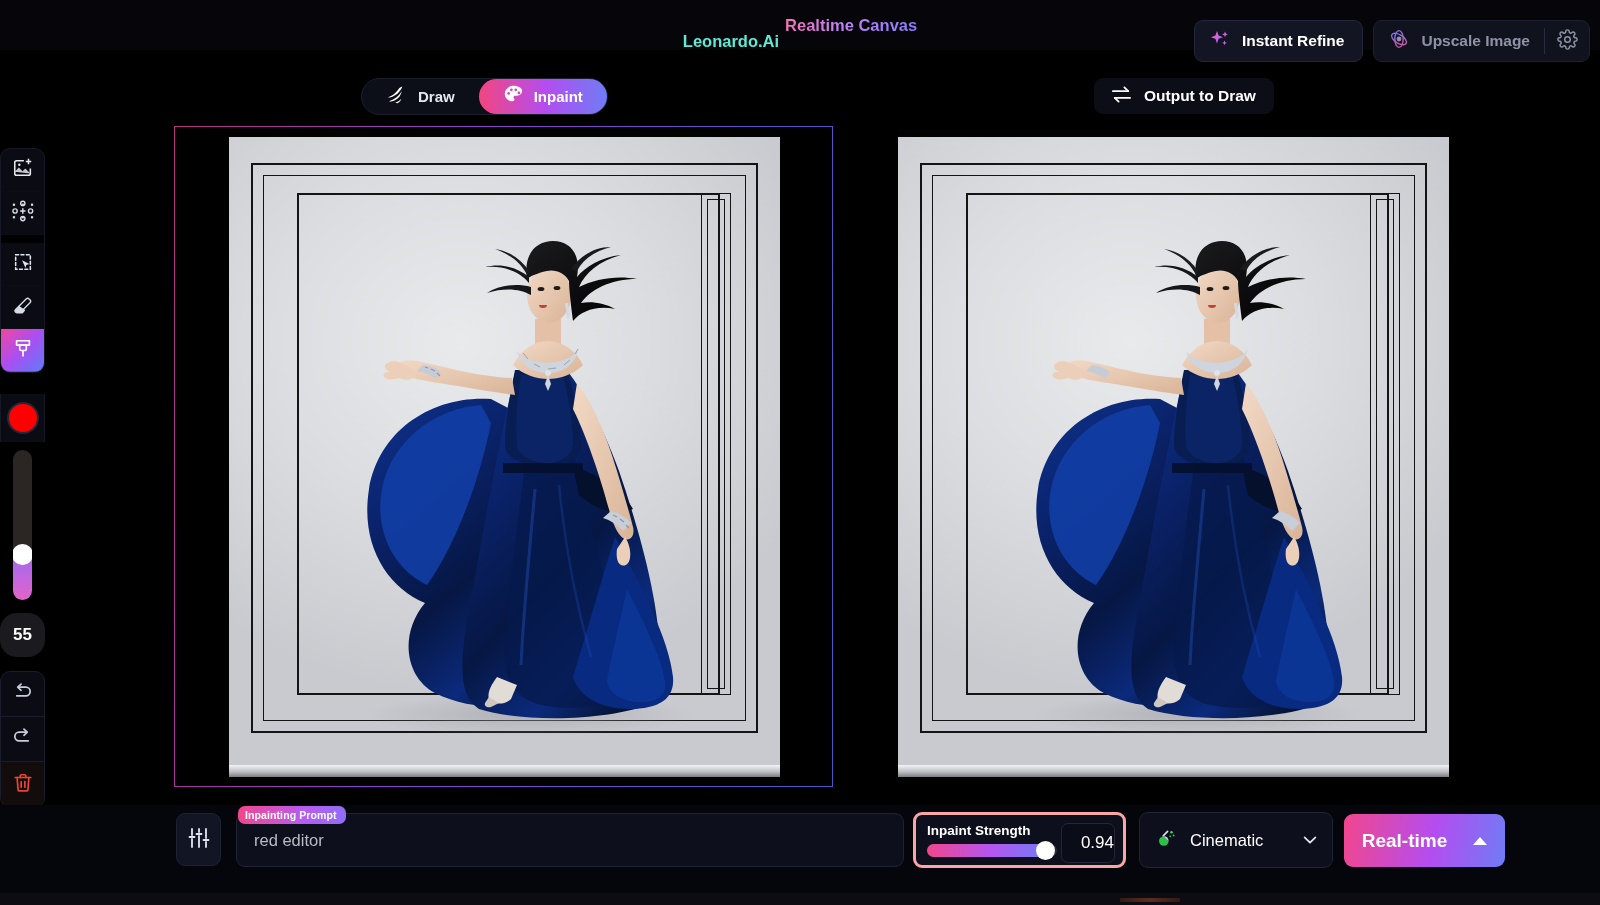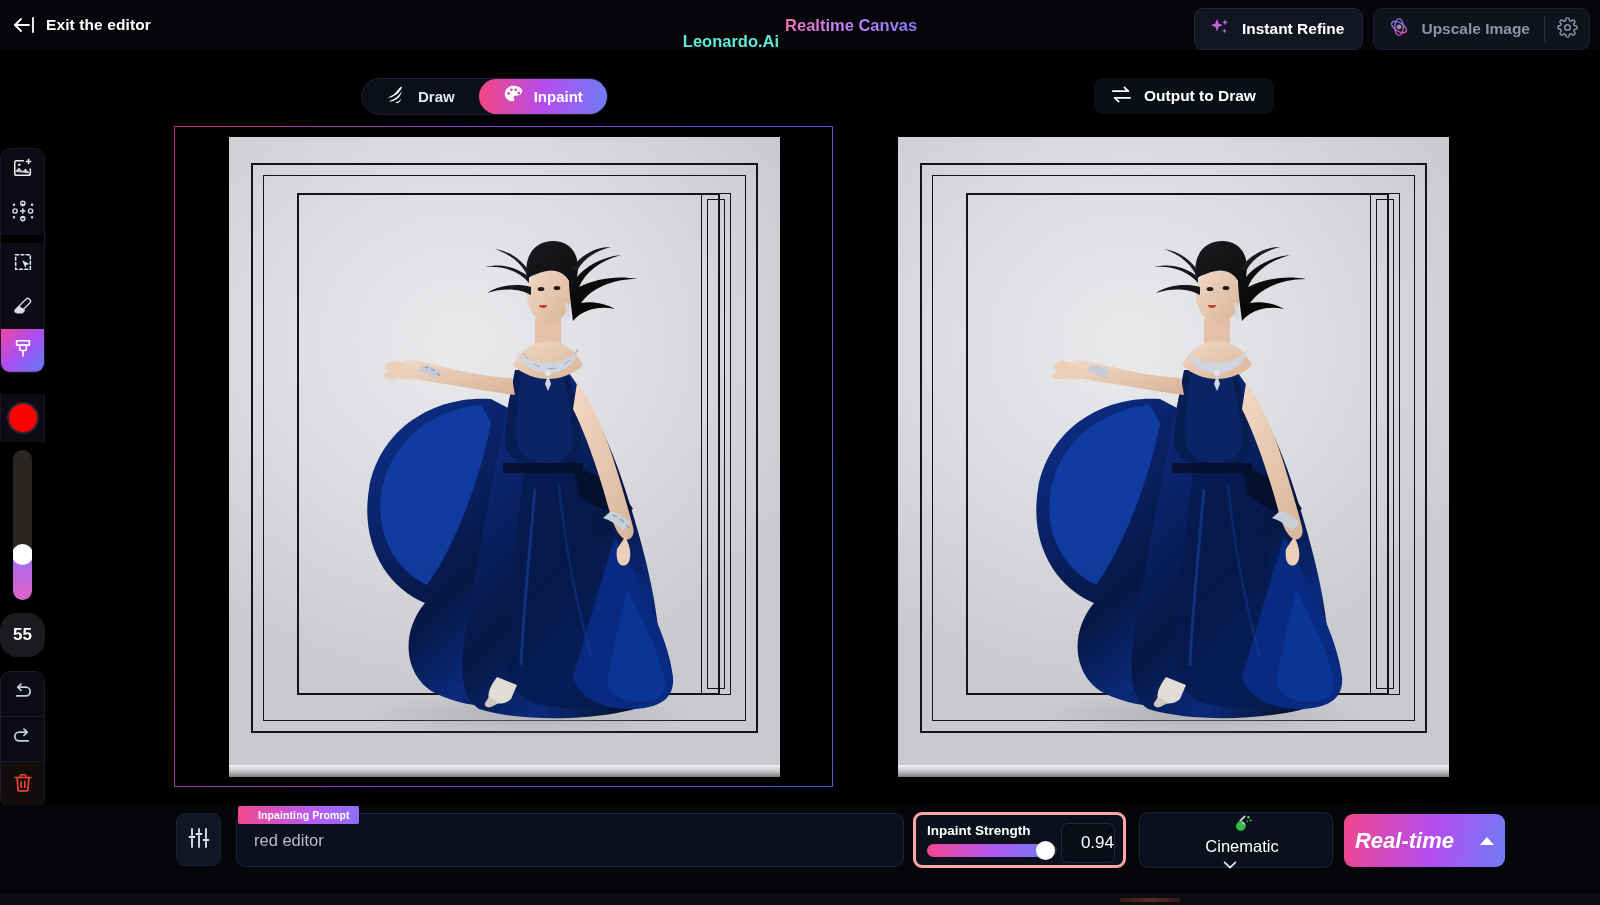--- a/index.html
+++ b/index.html
@@ -31,21 +31,21 @@
     pointer-events: none;
   }
   .title-1 { color: #5eead4; font-size: 16.5px; font-weight: bold; margin-top: 32px; }
   .title-2 {
     font-size: 16.5px; font-weight: bold; margin-left: 6px;
     background: linear-gradient(90deg, #f472b6 0%, #c084fc 45%, #8b7bfa 100%);
     -webkit-background-clip: text; background-clip: text; color: transparent;
   }
 
   .top-right {
-    position: absolute; right: 10px; top: 4px; height: 50px;
+    position: absolute; right: 10px; top: 16px; height: 50px;
     display: flex; align-items: center; gap: 10px;
   }
   .btn-instant {
     display: flex; align-items: center; gap: 11px;
     height: 42px; padding: 0 18px 0 14px;
     background: #131523; border: 1px solid #222639; border-radius: 9px;
     cursor: pointer;
   }
   .btn-instant .lbl { color: #fff; font-size: 15.5px; font-weight: bold; }
   .upscale-group {
@@ -184,21 +184,21 @@
     display: flex; align-items: center; justify-content: center; cursor: pointer;
   }
   .prompt-field {
     position: absolute; left: 236px; top: 813px; width: 668px; height: 54px;
     background: #0d101c; border: 1px solid #1f2333; border-radius: 9px;
     display: flex; align-items: center; padding-left: 17px; cursor: text;
   }
   .prompt-value { color: #b9bcc7; font-size: 16.5px; }
   .prompt-badge {
     position: absolute; left: 238px; top: 806px;
-    padding: 3px 9px 3px 20px; border-radius: 2px;
+    padding: 3px 9px 3px 7px; border-radius: 7px;
     background: linear-gradient(90deg, #f2468c 0%, #b85cf0 60%, #8f6ef7 100%);
     color: #fff; font-size: 10.5px; font-weight: bold; letter-spacing: 0.1px;
     z-index: 4;
   }
   .strength-box {
     position: absolute; left: 913px; top: 812px; width: 213px; height: 56px;
     background: #0d101c; border: 3px solid #fca5a5; border-radius: 9px;
     display: flex; align-items: center;
   }
   .strength-left { padding-left: 11px; width: 142px; }
@@ -218,62 +218,50 @@
   .strength-valbox {
     position: absolute; right: 8px; top: 8px; width: 54px; height: 40px;
     background: #0a0d18; border: 1px solid #222639; border-radius: 7px;
     display: flex; align-items: center; justify-content: flex-end;
   }
   .strength-value { color: #fff; font-size: 17px; }
 
   .style-select {
     position: absolute; left: 1139px; top: 812px; width: 194px; height: 56px;
     background: #0d101c; border: 1px solid #1f2333; border-radius: 9px;
-    display: flex; align-items: center; cursor: pointer; flex-direction: column;
+    display: flex; align-items: center; cursor: pointer;
   }
   .style-name { color: #fff; font-size: 16.5px; flex: 1; margin-left: 12px; }
 
   .realtime-btn {
     position: absolute; left: 1344px; top: 814px; width: 161px; height: 53px;
     border-radius: 9px;
     background: linear-gradient(100deg, #f2468c 0%, #b44df0 55%, #6f7cf5 100%);
     display: flex; align-items: center; justify-content: center; gap: 26px;
     cursor: pointer;
   }
-  .realtime-lbl { color: #fff; font-size: 22px; font-weight: bold; font-style: italic; }
+  .realtime-lbl { color: #fff; font-size: 19px; font-weight: bold; }
   .caret-up { width: 0; height: 0; border-left: 7px solid transparent; border-right: 7px solid transparent; border-bottom: 8px solid #fff; }
 
   .footer-strip {
     position: absolute; left: 0; top: 893px; width: 1600px; height: 12px;
     background: #0c0c12;
   }
   .footer-glow {
     position: absolute; left: 1120px; top: 898px; width: 60px; height: 4px;
     background: linear-gradient(90deg, #5a2a18, #a8502a, #5a2a18); opacity: .5;
   }
 </style>
 </head>
 <body>
 
 <div class="app">
 
   <div class="topbar">
 
-    <div class="exit-group">
-      <span class="exit-icon">
-        <svg width="24" height="20" viewBox="0 0 24 20">
-            <g stroke="#fff" stroke-width="1.8" fill="none" stroke-linecap="round" stroke-linejoin="round">
-              <path d="M3 10h14"></path>
-              <path d="M9 4 3 10l6 6"></path>
-              <path d="M21 3v14"></path>
-            </g>
-          </svg>
-      </span>
-      <span class="exit-label">Exit the editor</span>
-    </div>
 
     <div class="title-wrap">
       <span class="title-1">Leonardo.Ai</span>
       <span class="title-2">Realtime Canvas</span>
     </div>
 
     <div class="top-right">
       <div class="btn-instant">
         <span>
           <svg width="22" height="22" viewBox="0 0 22 22">

